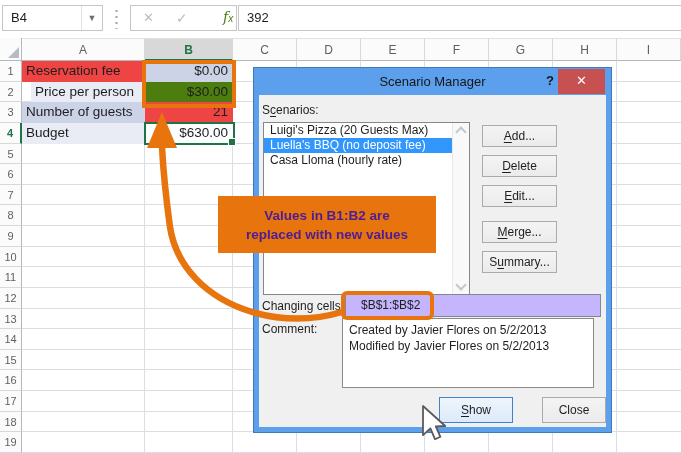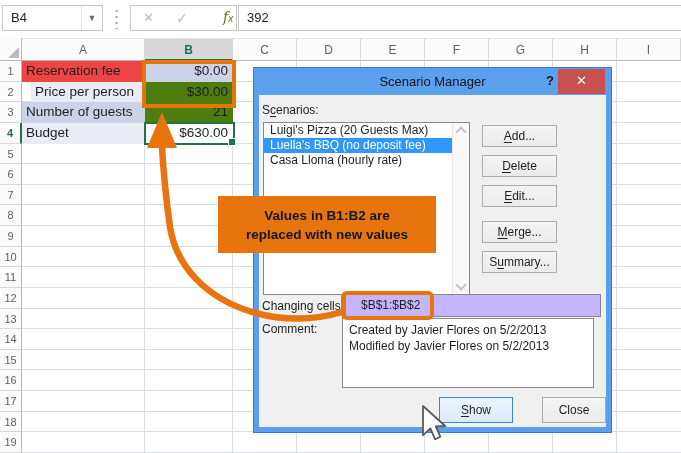--- a/index.html
+++ b/index.html
@@ -79,21 +79,21 @@
               background:linear-gradient(#f4f4f4,#ebebeb);border:1px solid #ababab;box-sizing:border-box;
               text-align:center;line-height:24px;}
   u{text-underline-offset:2px;}
 
   
   .o-box-cells{position:absolute;left:142px;top:60px;width:94px;height:48px;
                border:4px solid #e8740e;box-sizing:border-box;z-index:20;}
   .o-box-field{position:absolute;left:341px;top:291px;width:93px;height:29px;border:4px solid #e8740e;
                border-radius:6px;box-sizing:border-box;z-index:20;}
   .callout{position:absolute;left:218px;top:196px;width:218px;height:57px;background:#e8740e;z-index:20;
-           color:#0f172a;font-weight:700;font-size:13.5px;text-align:center;padding-top:10px;box-sizing:border-box;line-height:19px;}
+           color:#4c1d95;font-weight:700;font-size:13.5px;text-align:center;padding-top:10px;box-sizing:border-box;line-height:19px;}
   .arrow-svg{position:absolute;left:0;top:0;z-index:30;pointer-events:none;}
   .cursor-svg{position:absolute;left:420px;top:404px;z-index:40;pointer-events:none;}
 </style>
 </head>
 <body>
 
 <div id="app">
 
   <div class="topbar">
     <div class="namebox">
@@ -168,21 +168,21 @@
       <div class="row-h" style="top: 349.848px; height: 20.632px; line-height: 20.632px;">15</div>
       <div class="row-h" style="top: 370.48px; height: 20.632px; line-height: 20.632px;">16</div>
       <div class="row-h" style="top: 391.112px; height: 20.632px; line-height: 20.632px;">17</div>
       <div class="row-h" style="top: 411.744px; height: 20.632px; line-height: 20.632px;">18</div>
       <div class="row-h" style="top: 432.376px; height: 20.632px; line-height: 20.632px;">19</div>
       <div class="cell lab" style="left: 22px; top: 61px; width: 123px; height: 20.632px; line-height: 20.632px; background: #ef4444;">Reservation fee</div>
       <div class="cell val" style="left: 145px; top: 61px; width: 88px; height: 20.632px; line-height: 20.632px; background: rgb(204, 211, 230);">$0.00</div>
       <div class="cell lab" style="left: 22px; top: 81.632px; width: 136px; height: 20.632px; line-height: 20.632px; background: rgb(233, 236, 244); margin-left: 9px;">Price per person</div>
       <div class="cell val" style="left: 145px; top: 81.632px; width: 88px; height: 20.632px; line-height: 20.632px; background: #4d7c0f;">$30.00</div>
       <div class="cell lab" style="left: 22px; top: 102.264px; width: 123px; height: 20.632px; line-height: 20.632px; background: rgb(204, 211, 230);">Number of guests</div>
-      <div class="cell val" style="left: 145px; top: 102.264px; width: 88px; height: 37px; line-height: 20.632px; background: #4d7c0f;">21</div>
+      <div class="cell val" style="left: 145px; top: 102.264px; width: 88px; height: 37px; line-height: 20.632px; background: #ef4444;">21</div>
       <div class="cell lab" style="left: 22px; top: 122.896px; width: 123px; height: 20.632px; line-height: 20.632px; background: rgb(233, 236, 244);">Budget</div>
       <div class="cell val" style="left: 145px; top: 122.896px; width: 88px; height: 20.632px; line-height: 20.632px; background: rgb(252, 253, 255);">$630.00</div>
     </div>
 
   <div class="sel-cell" id="selcell" style="top: 121.896px; width: 91px; height: 22.632px;">
     <span class="sel-handle"></span>
   </div>
 
   <div class="dialog">
     <div class="titlebar">

